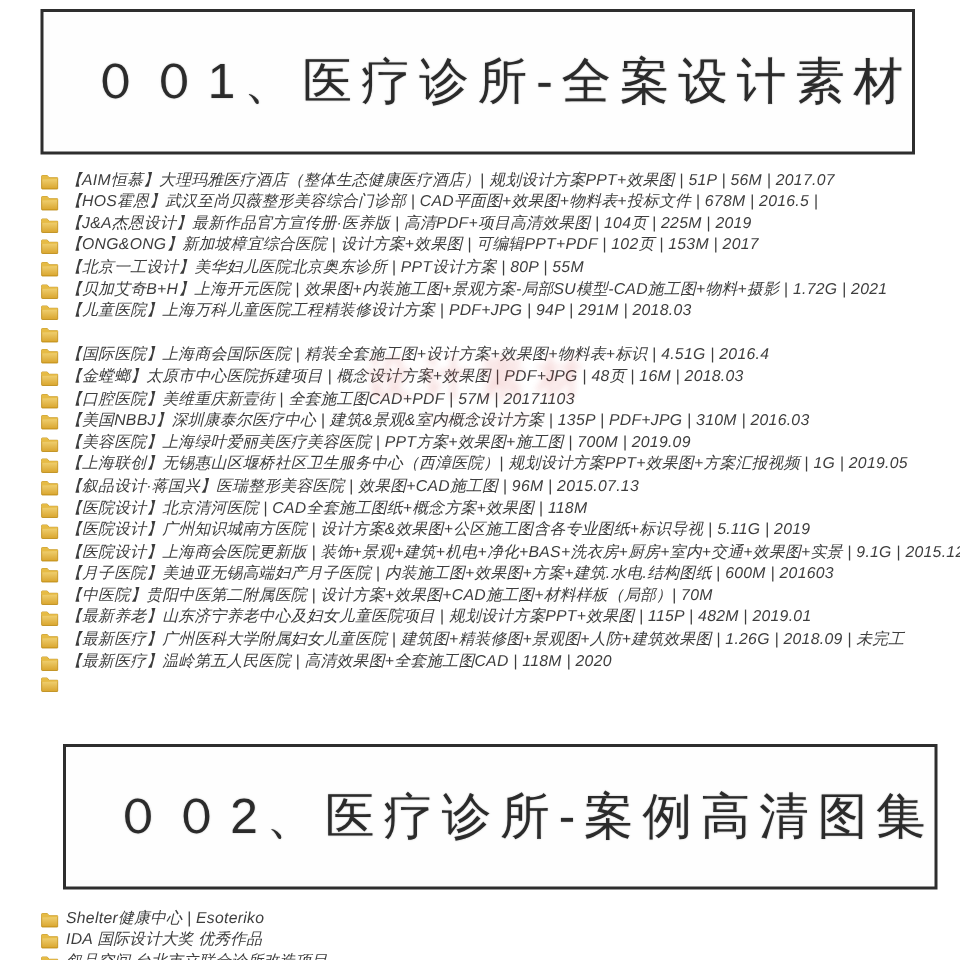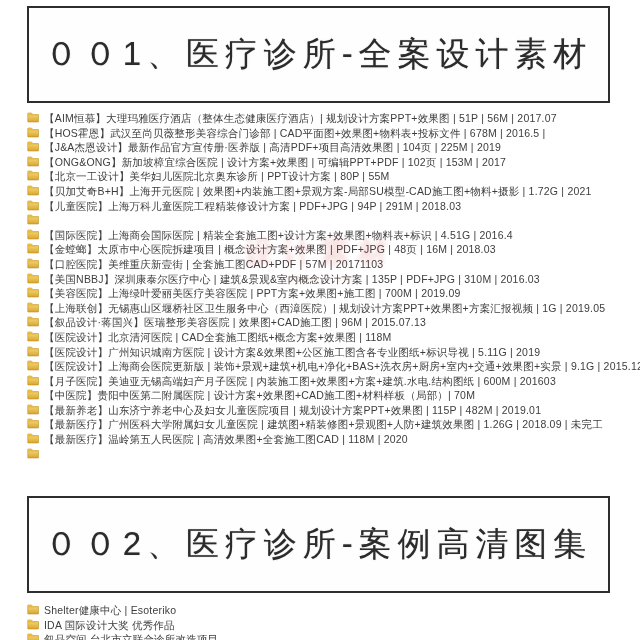--- a/index.html
+++ b/index.html
@@ -4,39 +4,39 @@
 <style>
   html,body{margin:0;padding:0;}
   body{
     width:640px;height:640px;overflow:hidden;position:relative;
     background:#ffffff;
     font-family:"Liberation Sans","DejaVu Sans",sans-serif;
   }
   .section-header{
     position:absolute;left:27px;width:583px;height:97px;
     border:2px solid #2e2e2e;background:#fefefe;
-    display:flex;align-items:center;justify-content:center;
+    display:flex;align-items:center;justify-content:flex-end;
     box-sizing:border-box;
   }
   .section-header .title{
     font-size:33px;color:#2b2b2b;letter-spacing:0.18em;
     font-weight:500;white-space:nowrap;
     text-shadow:0 0 1px rgba(60,60,60,.45);
   }
   #header-1{top:6px;}
-  #header-2{top:496px;}
+  #header-2{top:496px;margin-left:15px;}
   .file-list{
     position:absolute;left:27px;right:10px;
     display:flex;flex-direction:column;
   }
   #list-1{top:112px;}
   #list-2{top:604px;}
   .row{
-    height:14.6px;display:flex;align-items:flex-start;
-    white-space:nowrap;cursor:default;
+    height:14.6px;display:flex;align-items:flex-end;
+    white-space:nowrap;cursor:default;font-style:italic;
   }
   .folder{
     width:12px;height:11px;margin-right:5px;flex:0 0 auto;
     display:inline-flex;align-items:center;
   }
   .folder svg{width:12px;height:11px;display:block;}
   .row-text{
     font-size:10.5px;color:#3d3d3d;
     letter-spacing:0.2px;
     transform-origin:left center;

